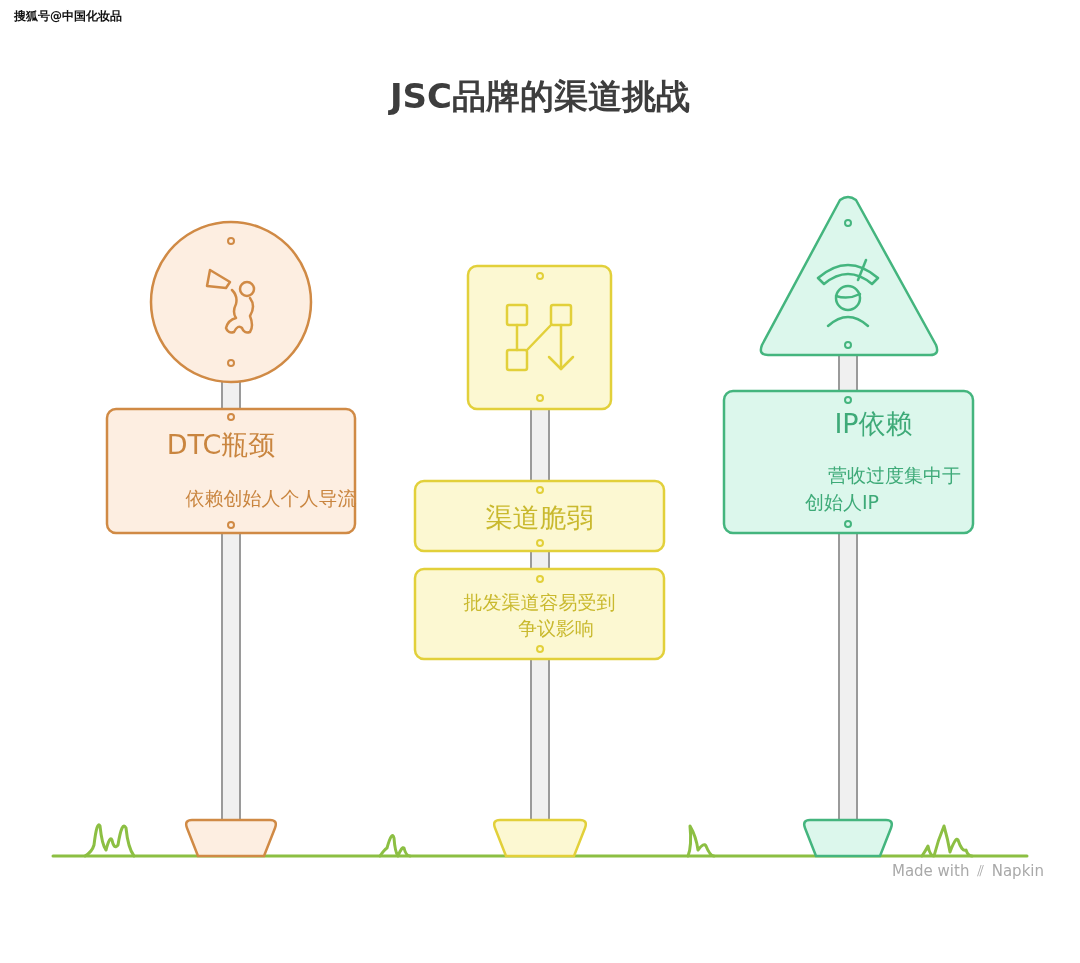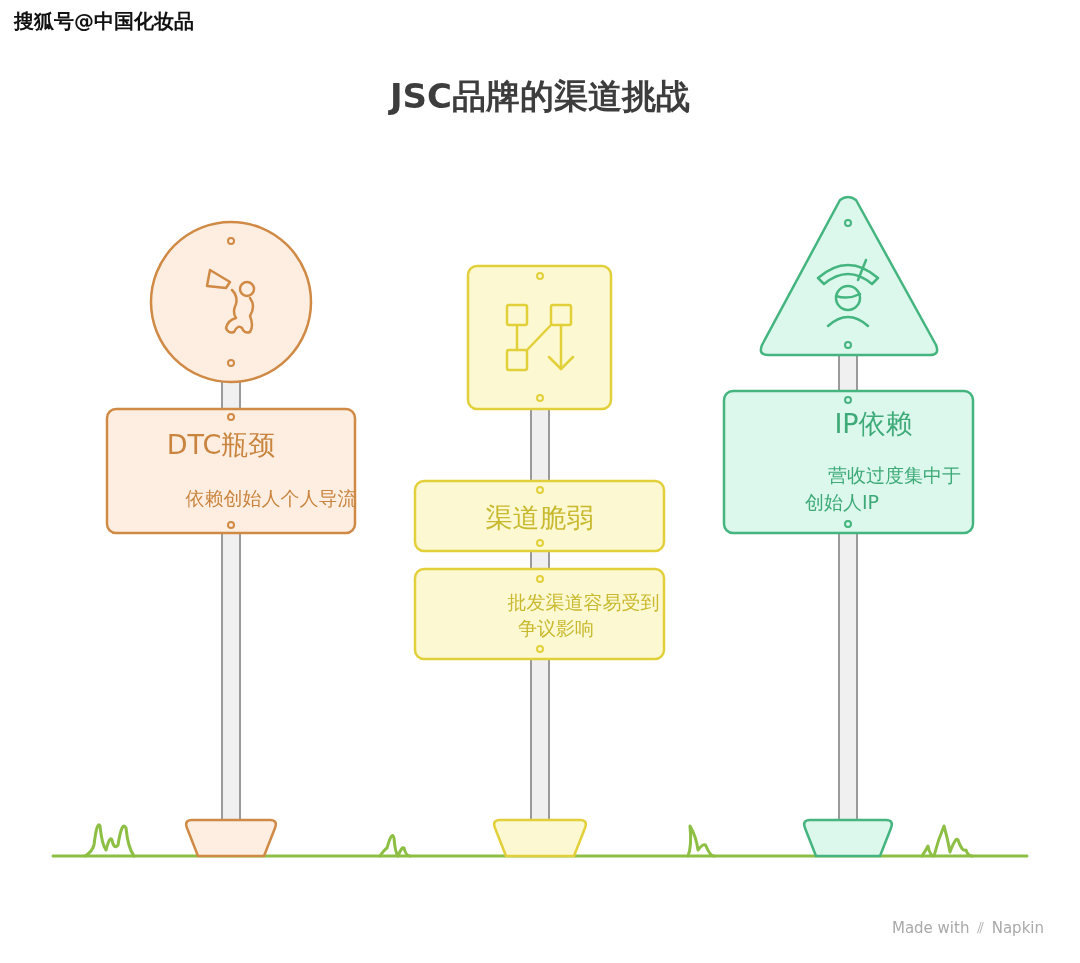--- a/index.html
+++ b/index.html
@@ -1,29 +1,29 @@
 <!DOCTYPE html>
 <html><head>
 <meta charset="utf-8">
 <style>
   html, body { margin: 0; padding: 0; background: #ffffff; }
   body { width: 1080px; height: 963px; position: relative; overflow: hidden;
          font-family: "DejaVu Sans", "Liberation Sans", sans-serif; }
-  .watermark { position: absolute; left: 14px; top: 8px; font-size: 20px; font-weight: bold;
+  .watermark { position: absolute; left: 14px; top: 8px; font-size: 12px; font-weight: bold;
                color: #111; letter-spacing: 0px; }
   .title { position: absolute; left: 0; width: 1080px; top: 74px; text-align: center;
            font-size: 34px; font-weight: bold; color: #3d3d3d; }
   svg.scene { position: absolute; left: 0; top: 0; }
   .lbl { position: absolute; text-align: center; }
   .orange { color: #c9853f; }
   .yellow { color: #c9b92e; }
   .green  { color: #3eaa78; }
   .h { font-size: 27px; }
   .d { font-size: 19px; line-height: 28px; }
-  .credit { position: absolute; right: 36px; top: 919px; font-size: 15px; color: #a9a9a9; }
+  .credit { position: absolute; right: 36px; top: 862px; font-size: 15px; color: #a9a9a9; }
   .credit .napkin-icon { display: inline-block; font-size: 15px; color: #a9a9a9; margin: 0 3px; }
 </style>
 </head>
 <body>
 
 <div class="watermark">搜狐号@中国化妆品</div>
 <div class="title">JSC品牌的渠道挑战</div>
 
 <svg class="scene" width="1080" height="963" viewBox="0 0 1080 963">
 
@@ -102,21 +102,21 @@
     <rect x="724" y="391" width="249" height="142" rx="9" fill="#dcf7ec" stroke="#44b57e" stroke-width="2.5"></rect>
     <circle cx="848" cy="400" r="3" fill="none" stroke="#44b57e" stroke-width="2"></circle>
     <circle cx="848" cy="524" r="3" fill="none" stroke="#44b57e" stroke-width="2"></circle>
   </g>
 </svg>
 
 <div class="lbl orange h" style="left:107px; width:228px; top:427px;">DTC瓶颈</div>
 <div class="lbl orange d" style="left:107px; width:248px; top:484px;padding-left:40px;">依赖创始人个人导流</div>
 
 <div class="lbl yellow h" style="left:415px; width:249px; top:500px;">渠道脆弱</div>
-<div class="lbl yellow d" style="left:415px; width:249px; top:588px;margin-left:44px;">批发渠道容易受到</div>
+<div class="lbl yellow d" style="left:415px; width:249px; top:588px;">批发渠道容易受到</div>
 <div class="lbl yellow d" style="left:415px; width:282px; top:614px;">争议影响</div>
 
 <div class="lbl green h" style="left:724px; width:299px; top:406px;">IP依赖</div>
 <div class="lbl green d" style="left:724px; width:249px; top:461px;padding-left:46px;">营收过度集中于</div>
 <div class="lbl green d" style="left:724px; width:236px; top:488px;">创始人IP</div>
 
 <div class="credit">
   <span>Made with</span>
   <span class="napkin-icon">⫽</span>
   <span>Napkin</span>

